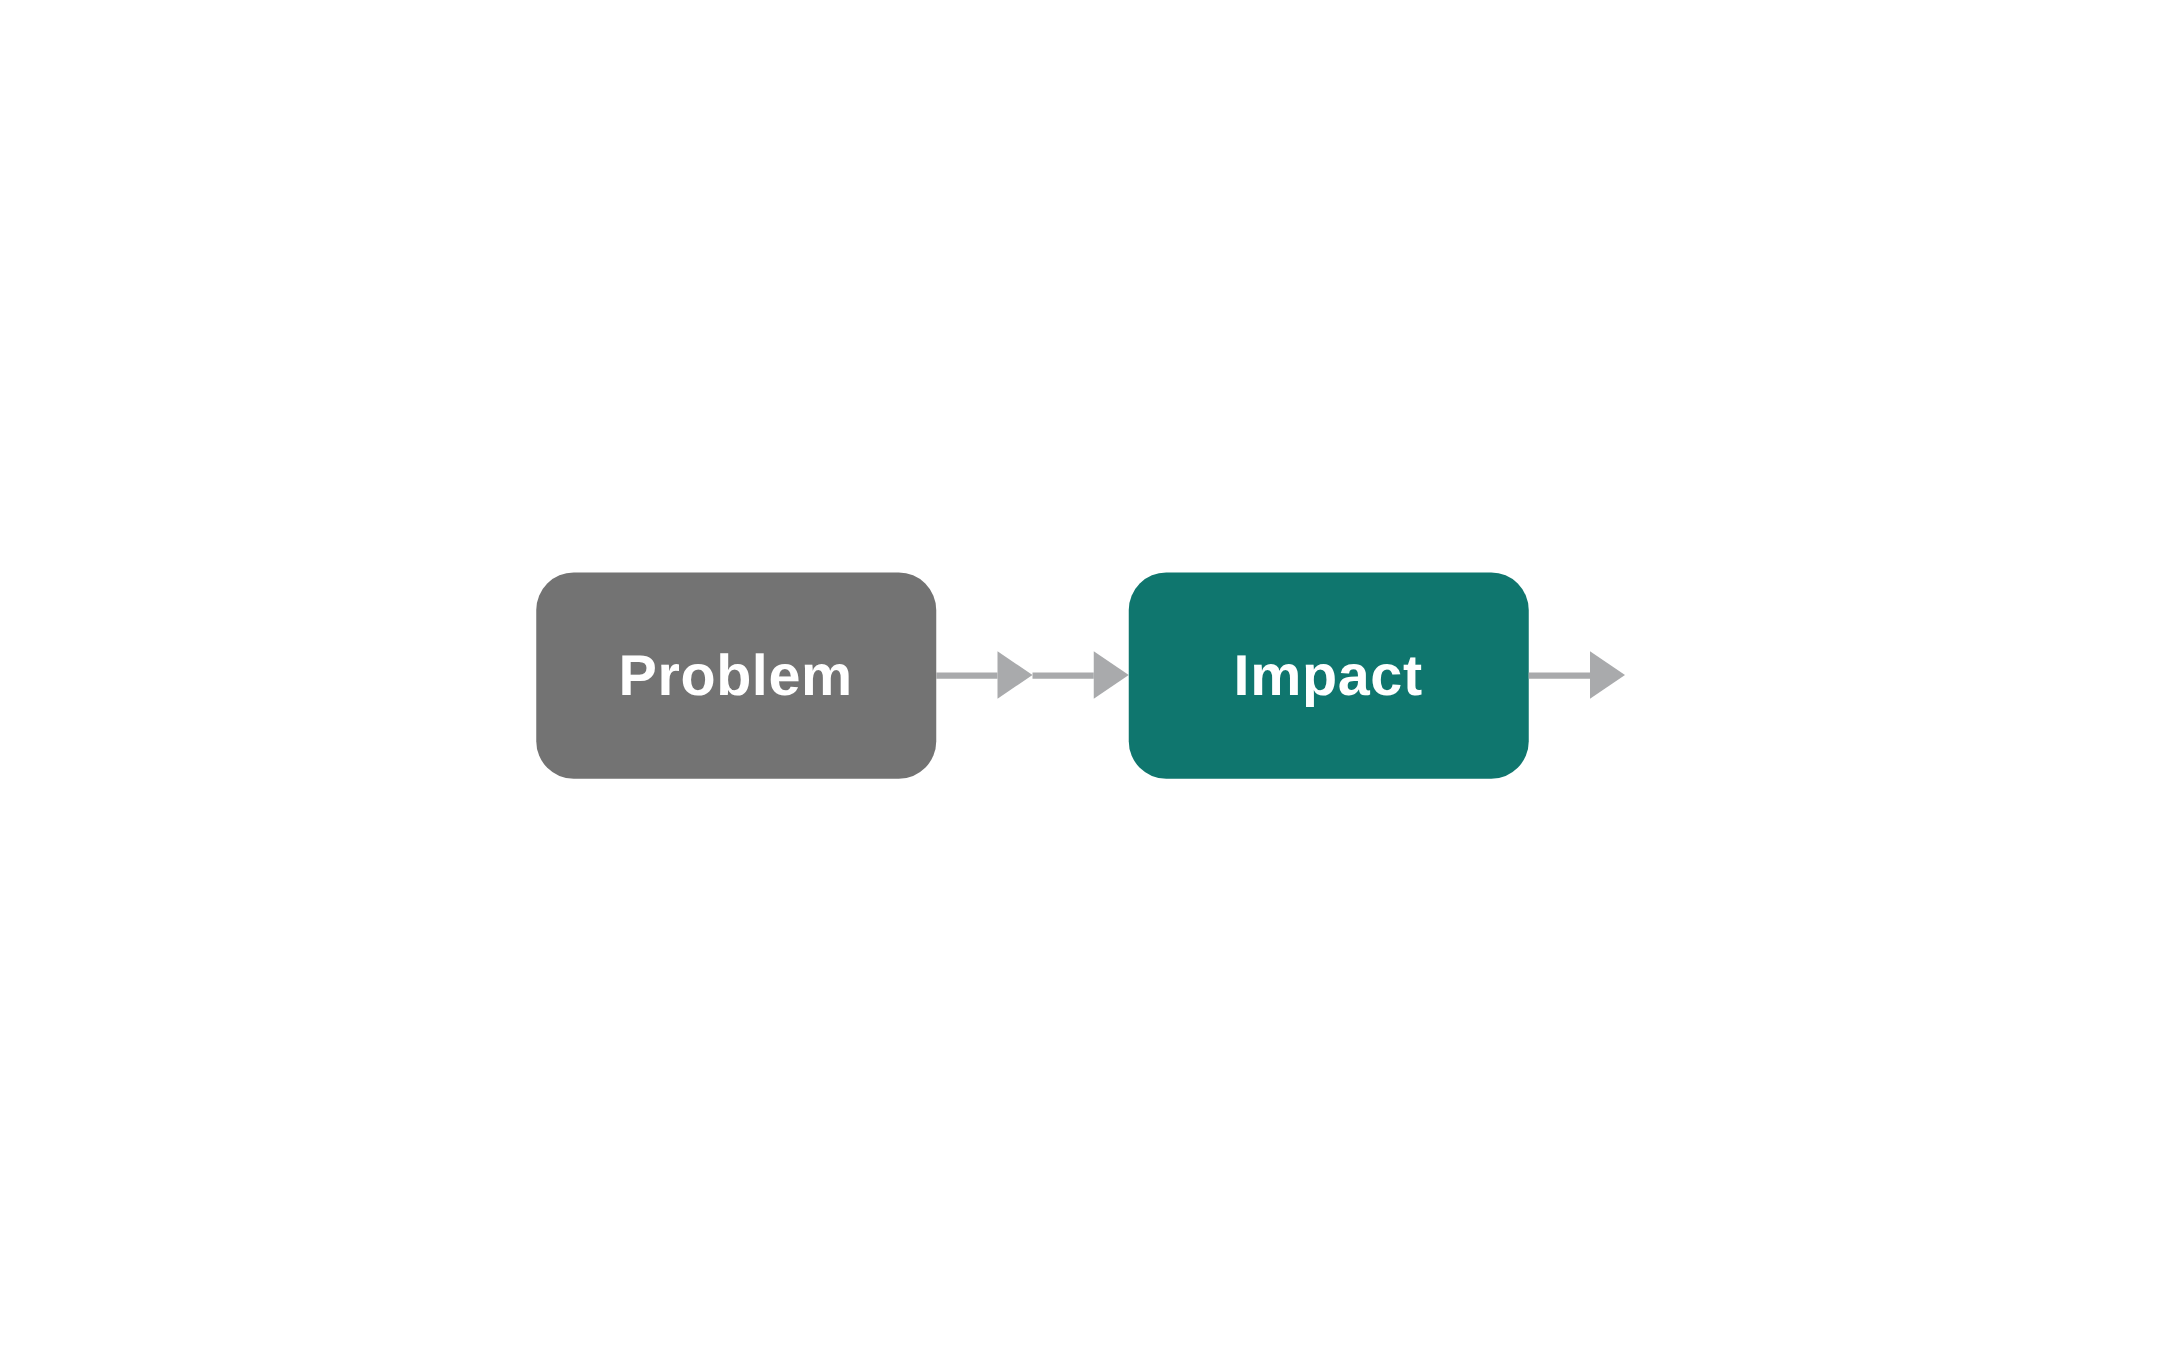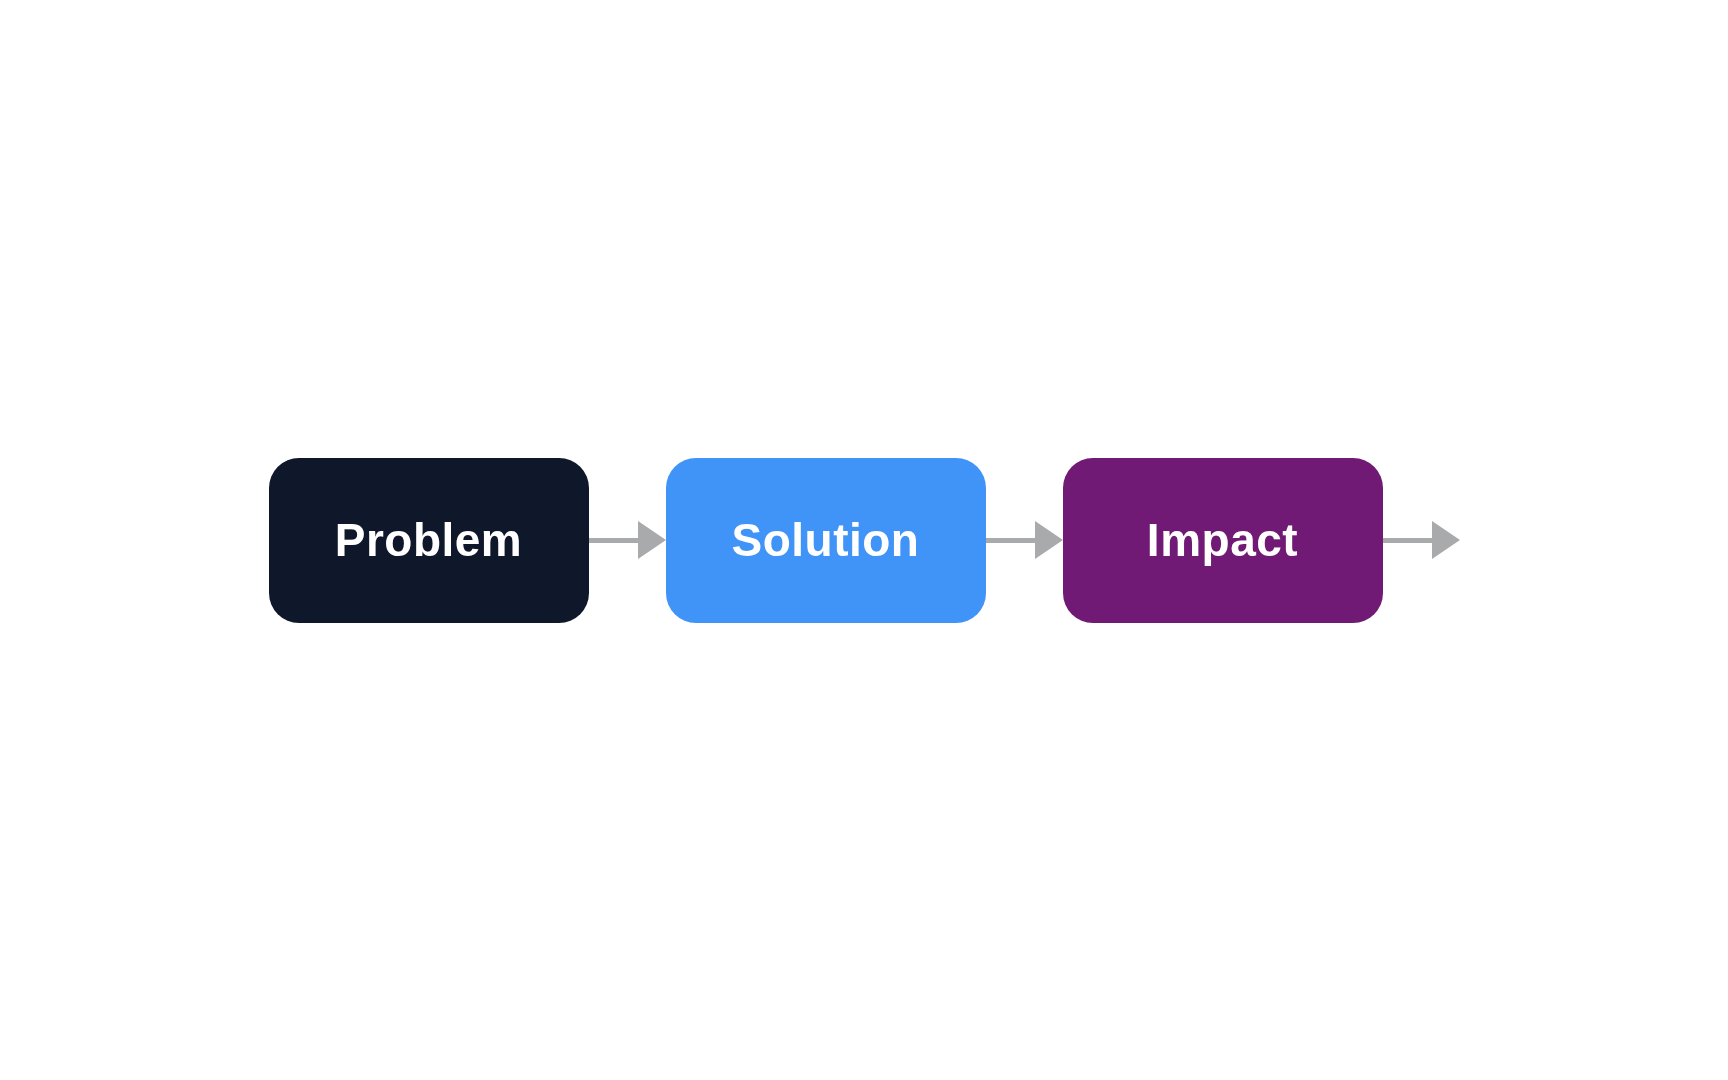--- a/index.html
+++ b/index.html
@@ -57,39 +57,36 @@
     border-left-style: solid;
     flex: none;
   }
 </style>
 </head>
 <body>
 
 <div class="canvas">
   <div class="flow-row">
 
-    <div class="flow-node" style="background-color: #0f172a;">
+    <div class="flow-node" style="background-color: #737373;">
       <span class="node-label">Problem</span>
     </div>
 
     <div class="flow-arrow">
       <div class="arrow-shaft" style="background-color: rgb(169, 170, 172);"></div>
       <div class="arrow-head" style="border-left-color: rgb(169, 170, 172);"></div>
     </div>
 
-    <div class="flow-node" style="background-color: rgb(64, 147, 247);">
-      <span class="node-label">Solution</span>
-    </div>
 
     <div class="flow-arrow">
       <div class="arrow-shaft" style="background-color: rgb(169, 170, 172);"></div>
       <div class="arrow-head" style="border-left-color: rgb(169, 170, 172);"></div>
     </div>
 
-    <div class="flow-node" style="background-color: #701a75;">
+    <div class="flow-node" style="background-color: #0f766e;">
       <span class="node-label">Impact</span>
     </div>
 
     <div class="flow-arrow">
       <div class="arrow-shaft" style="background-color: rgb(169, 170, 172);"></div>
       <div class="arrow-head" style="border-left-color: rgb(169, 170, 172);"></div>
     </div>
 
 
   </div>

